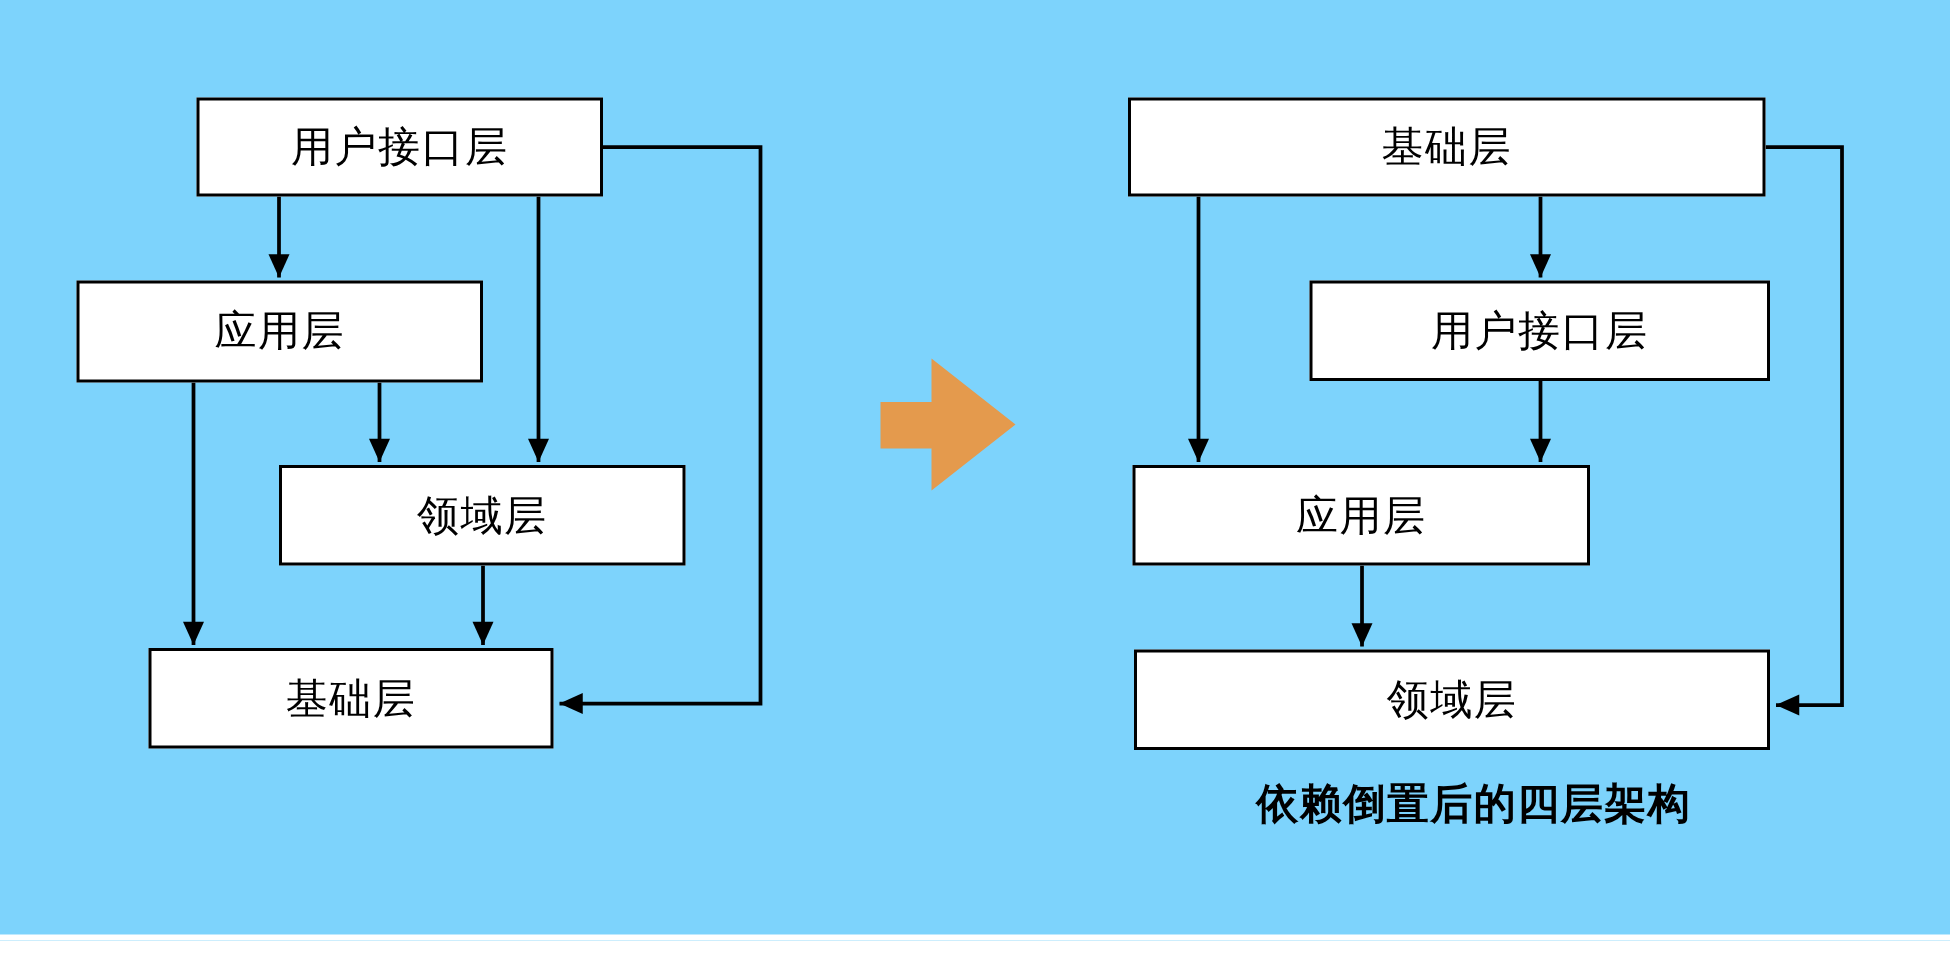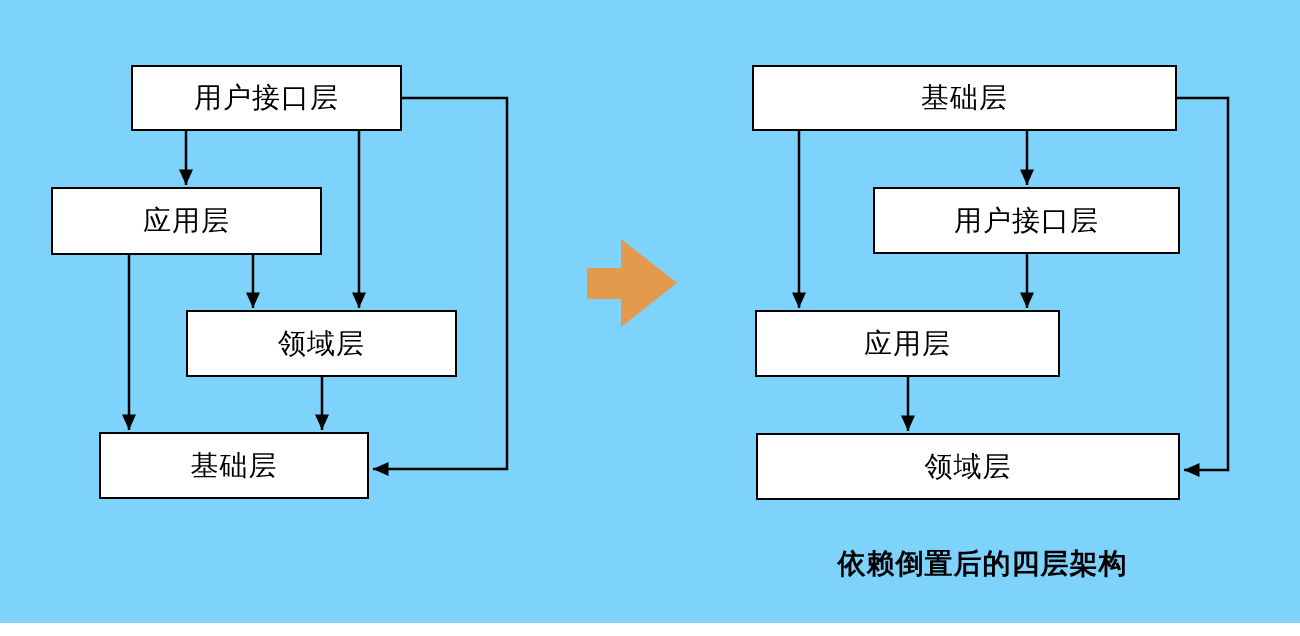--- a/index.html
+++ b/index.html
@@ -55,21 +55,21 @@
   .lbox1 { left: 51px;  top: 187px; width: 271px; height: 68px; }
   .lbox2 { left: 186px; top: 310px; width: 271px; height: 67px; }
   .lbox3 { left: 99px;  top: 432px; width: 270px; height: 67px; }
   .lcap  { left: 98px;  top: 547px; width: 341px; }
 
   
   .rbox0 { left: 752px; top: 65px;  width: 425px; height: 66px; }
   .rbox1 { left: 873px; top: 187px; width: 307px; height: 67px; }
   .rbox2 { left: 755px; top: 310px; width: 305px; height: 67px; }
   .rbox3 { left: 756px; top: 433px; width: 424px; height: 67px; }
-  .rcap  { left: 762px; top: 547px; width: 441px; }
+  .rcap  { left: 762px; top: 519px; width: 441px; }
 </style>
 </head>
 <body>
 
 <div class="page">
 
   <svg class="connectors" viewBox="0 0 1300 636" xmlns="http://www.w3.org/2000/svg">
     <defs>
       <marker id="ah" markerUnits="userSpaceOnUse" markerWidth="17" markerHeight="15" refX="16" refY="7.5" orient="auto">
         <path d="M0.5,0.5 L16,7.5 L0.5,14.5 Z" fill="#000000"></path>

